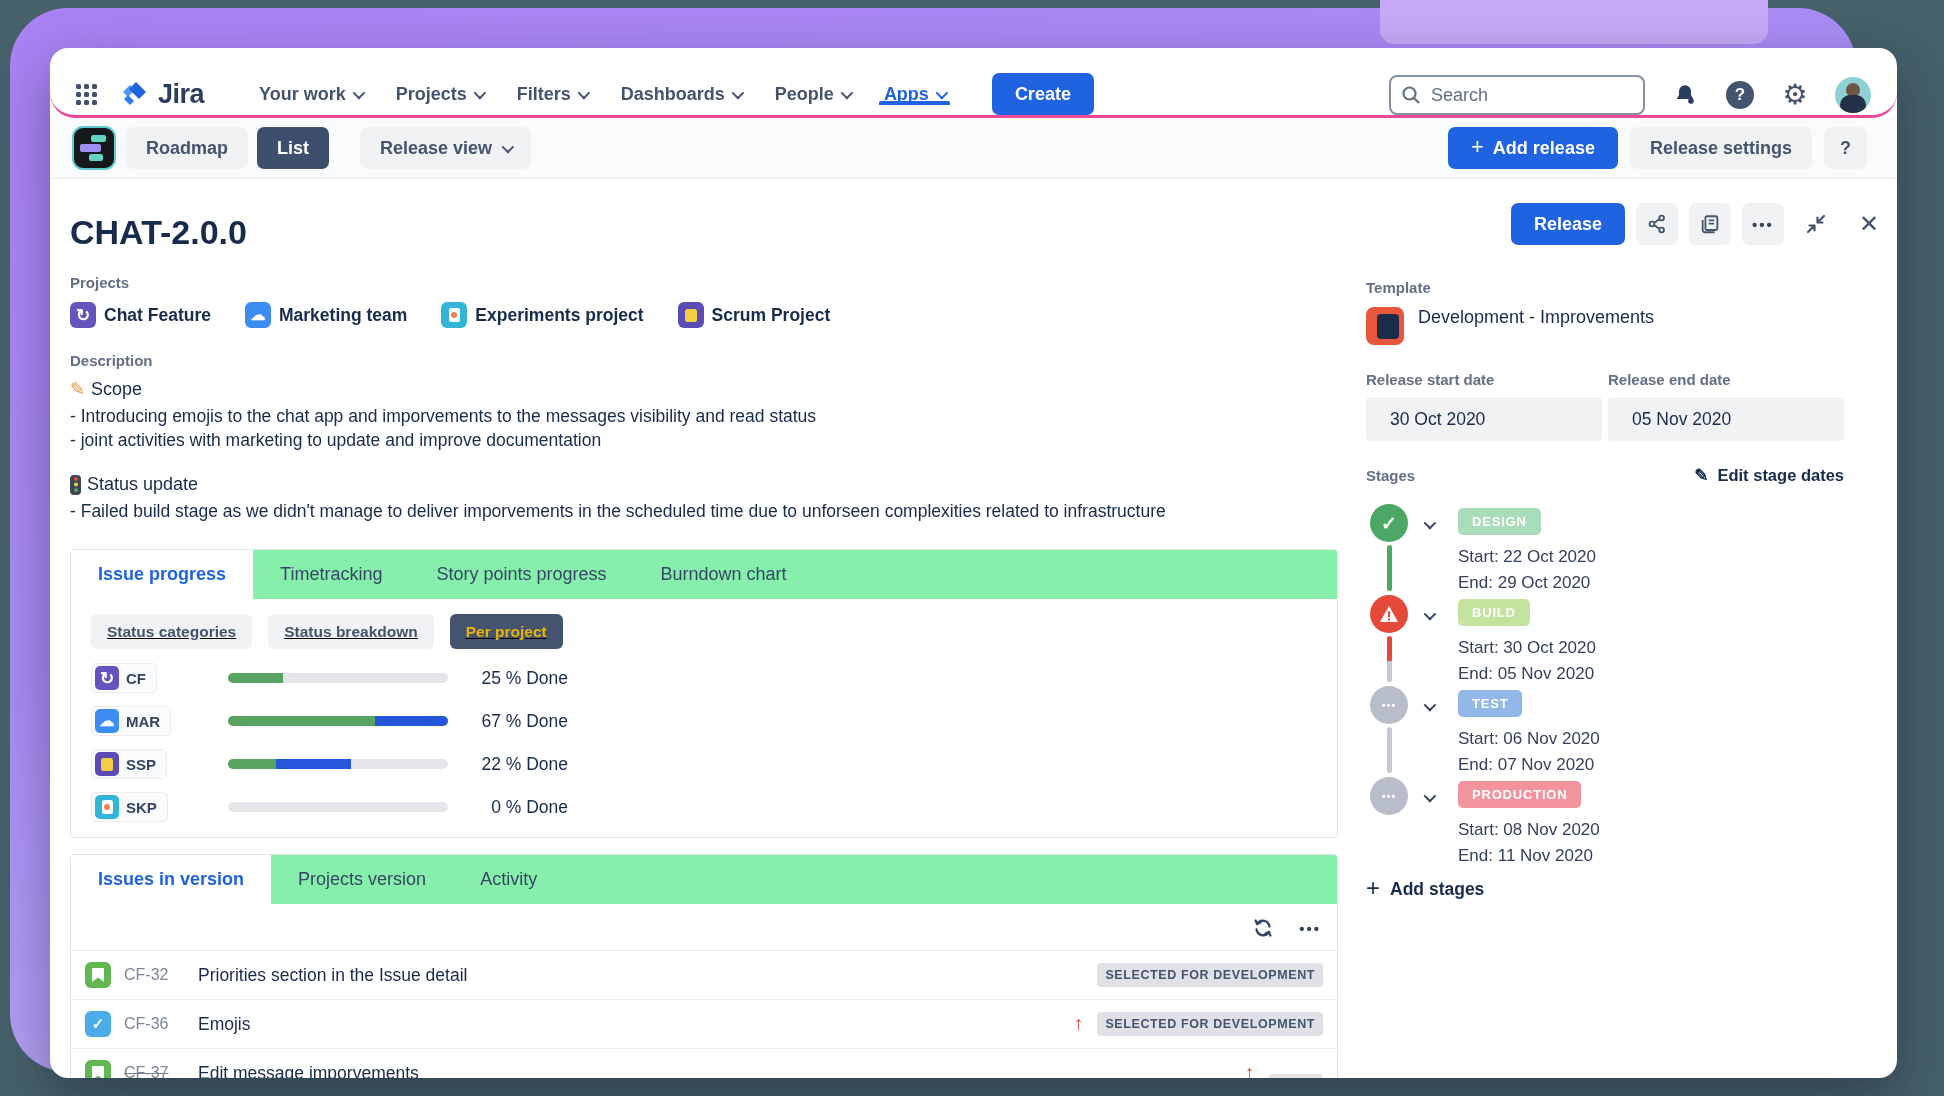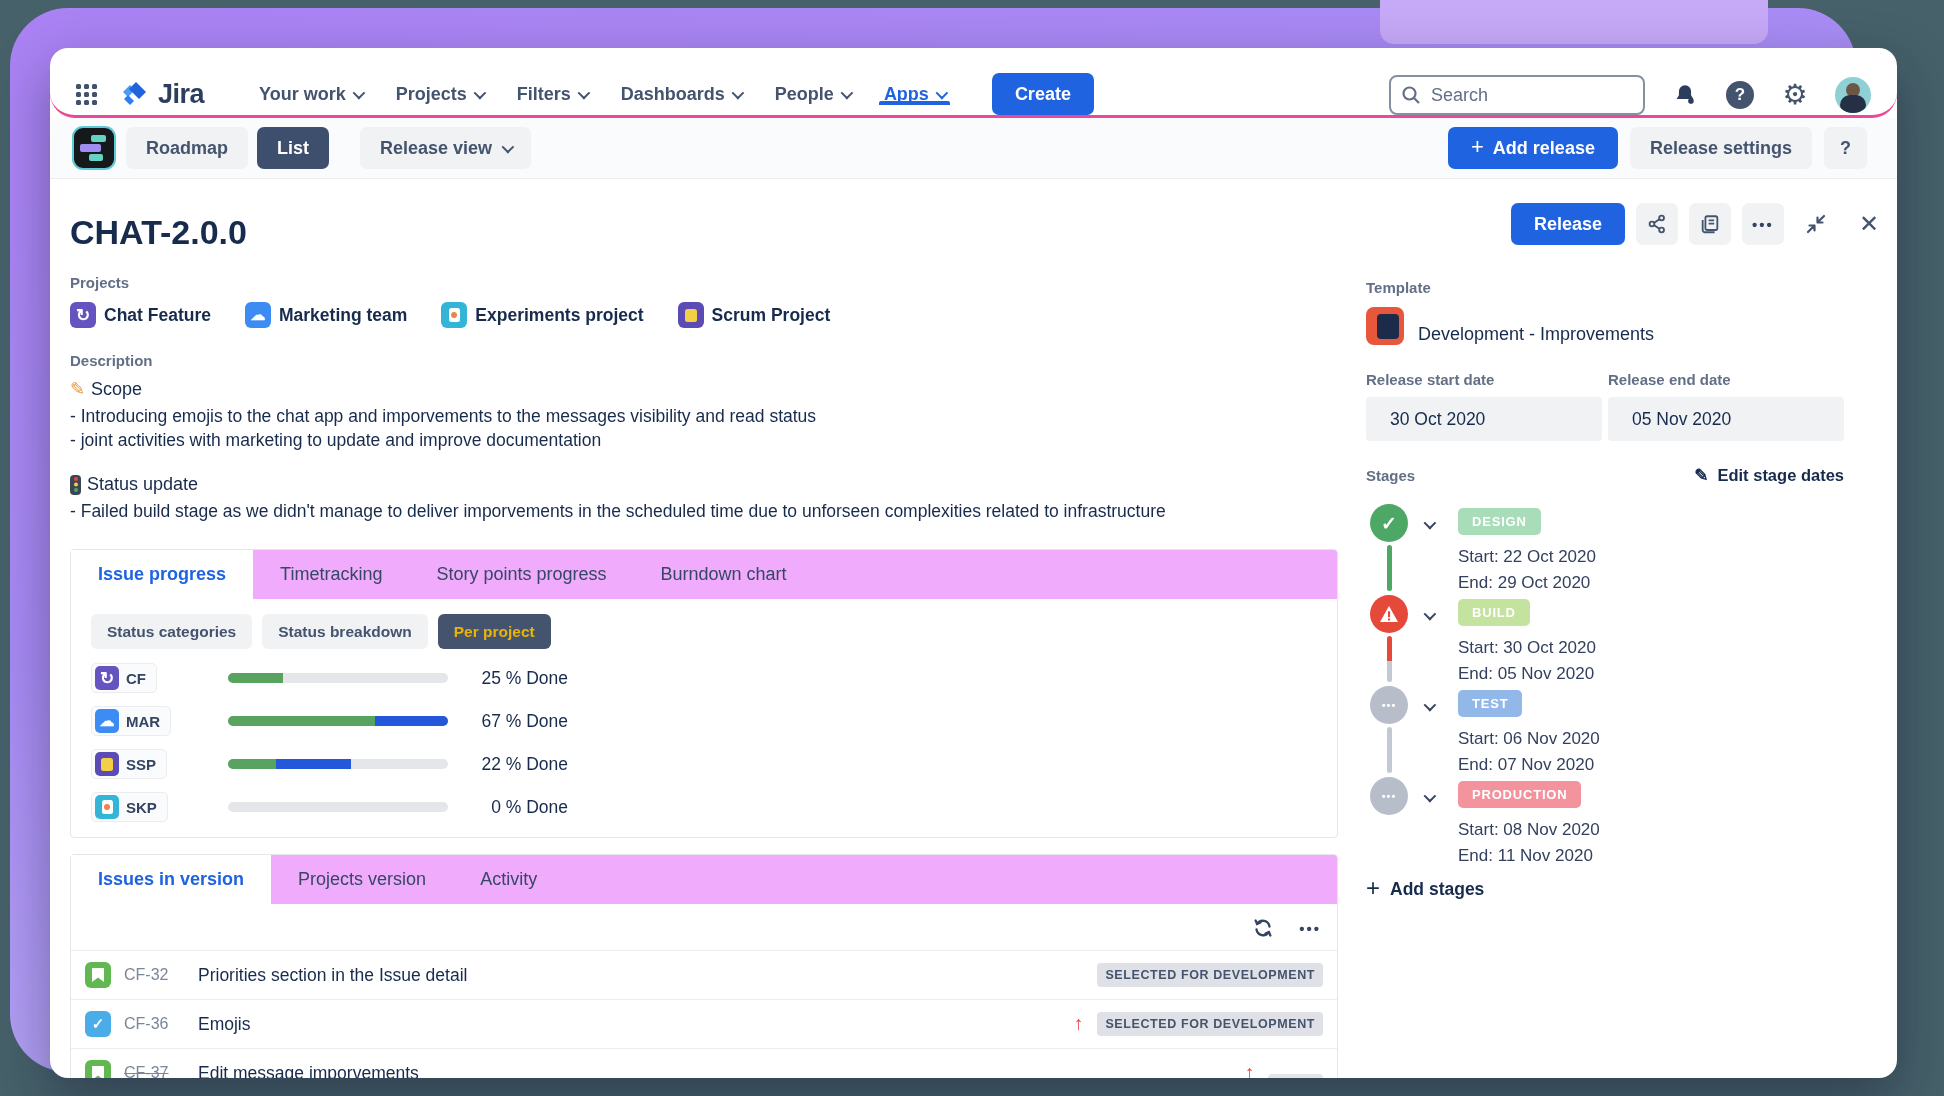--- a/index.html
+++ b/index.html
@@ -72,25 +72,25 @@
 
   .desc{font-size:17.5px;color:#172b4d;line-height:1.38;}
   .desc-head{display:flex;align-items:center;gap:6px;font-size:18px;margin-bottom:2px;}
   .memo-glyph{color:#e8973a;font-size:18px;}
   .tlight{width:11px;height:20px;border-radius:4px;background:#3b4654;position:relative;display:inline-block;}
   .tlight i{position:absolute;left:3.5px;top:2.5px;width:4px;height:4px;border-radius:50%;background:#e5493a;box-shadow:0 5.5px 0 #f5cd47,0 11px 0 #57a35f;}
   .desc-gap{height:20px;}
 
   
   .card{border:1px solid #e4e6ea;border-radius:4px;margin-top:26px;background:#fff;}
-  .tabbar{display:flex;align-items:stretch;background:#f0abfc;height:49px;border-radius:3px 3px 0 0;}
+  .tabbar{display:flex;align-items:stretch;background:#86efac;height:49px;border-radius:3px 3px 0 0;}
   .tab{display:flex;align-items:center;padding:0 27px;font-size:18px;color:#354764;cursor:pointer;}
   .tab.active{background:#fff;color:#1f63e0;font-weight:600;}
   .card-body{padding:15px 20px 16px 20px;}
-  .filters{display:flex;gap:10px;}
+  .filters{display:flex;gap:16px;text-decoration:underline;}
   .fchip{background:#f1f2f4;color:#44546f;border-radius:6px;font-size:15.5px;font-weight:700;height:35px;padding:0 16px;display:flex;align-items:center;cursor:pointer;}
   .fchip.active{background:#44546f;color:#eab308;}
   .prow{display:flex;align-items:center;margin-top:15px;height:28px;}
   .ppill{width:137px;display:flex;}
   .ppill-in{display:flex;align-items:center;gap:7px;border:1px solid #ebecf0;background:#fafbfc;border-radius:5px;padding:2px 10px 2px 3px;font-size:15px;font-weight:700;color:#344563;}
   .track{width:220px;height:10px;border-radius:5px;background:#e4e6ea;overflow:hidden;display:flex;}
   .seg-g{height:100%;background:#57a35f;}
   .seg-b{height:100%;background:#2457d9;}
   .pdone{width:120px;text-align:right;font-size:17.5px;color:#172b4d;}
 
@@ -106,21 +106,21 @@
   .isum{font-size:17.5px;color:#172b4d;}
   .iright{margin-left:auto;display:flex;align-items:center;gap:14px;}
   .arrow-up{color:#e5493a;font-size:19px;font-weight:700;}
   .sbadge{font-size:12.5px;font-weight:700;letter-spacing:.6px;border-radius:4px;padding:5px 8px;}
 
   
   .actions{display:flex;align-items:center;justify-content:flex-end;gap:11px;margin-right:-46px;margin-bottom:34px;}
   .icon-btn{width:42px;height:42px;border-radius:7px;background:#f1f2f4;display:flex;align-items:center;justify-content:center;cursor:pointer;color:#44546f;}
   .icon-btn.bare{background:transparent;}
   .close-x{font-size:24px;color:#44546f;}
-  .tpl-row{display:flex;align-items:flex-end;gap:14px;margin-bottom:26px;}
+  .tpl-row{display:flex;align-items:flex-start;gap:14px;margin-bottom:26px;}
   .tpl-ic{width:38px;height:38px;border-radius:8px;background:#e8563c;position:relative;flex:0 0 auto;}
   .tpl-ic::after{content:"";position:absolute;right:5px;top:7px;width:22px;height:25px;border-radius:4px;background:#1d2b4a;
     box-shadow:inset 0 -17px 0 0 #1d2b4a;background-image:linear-gradient(#1d2b4a 40%,#7fa3e0 40%,#7fa3e0 48%,#1d2b4a 48%,#1d2b4a 62%,#7fa3e0 62%,#7fa3e0 70%,#1d2b4a 70%);}
   .tpl-name{font-size:18px;color:#172b4d;}
   .dates{display:flex;gap:6px;margin-bottom:24px;}
   .date-col{display:flex;flex-direction:column;}
   .date-col .sec-label{margin-bottom:9px;}
   .date-box{width:236px;height:44px;background:#f1f2f4;border-radius:4px;font-size:17.5px;color:#172b4d;display:flex;align-items:center;padding-left:24px;box-sizing:border-box;cursor:pointer;}
   .stages-head{display:flex;align-items:center;justify-content:space-between;margin:2px 0 18px 0;}
   .edit-stages{display:flex;align-items:center;gap:9px;font-size:16.5px;font-weight:600;color:#172b4d;cursor:pointer;}

